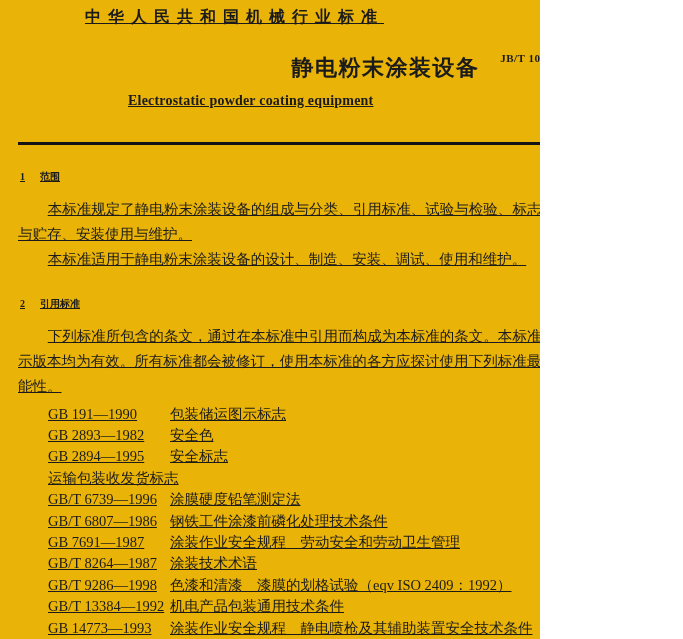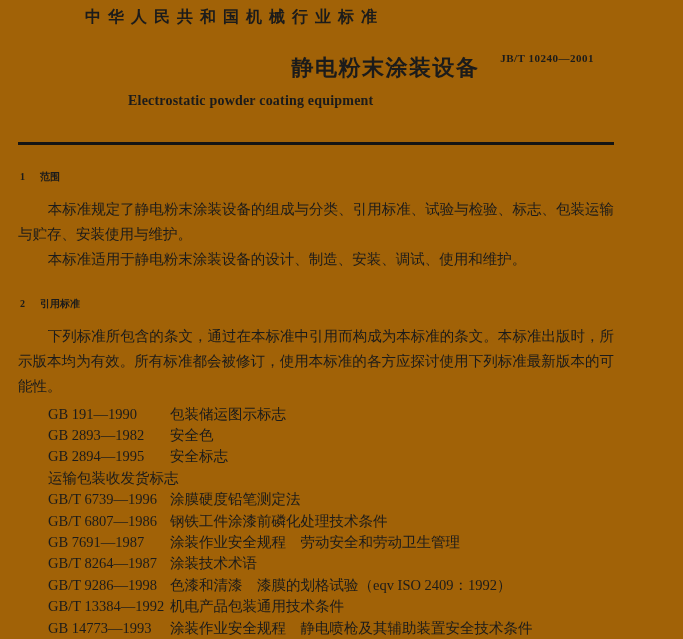--- a/index.html
+++ b/index.html
@@ -2,26 +2,27 @@
 <html lang="zh"><head>
 <meta charset="utf-8">
 <style>
   html, body {
     margin: 0;
     padding: 0;
     background: #ffffff;
   }
   .page {
     position: relative;
-    width: 683px;
+    width: 540px;
     height: 639px;
-    background: #a16207;
+    background: #eab308;
     overflow: hidden;
     color: #1b1b1b;
     font-family: "Liberation Serif", "DejaVu Serif", serif;
+    text-decoration: underline;
   }
   .content {
     margin: 0 0 0 18px;
     width: 596px;
   }
   
   .country-line {
     margin: 7px 0 0 67px;
     font-size: 16px;
     letter-spacing: 7px;

